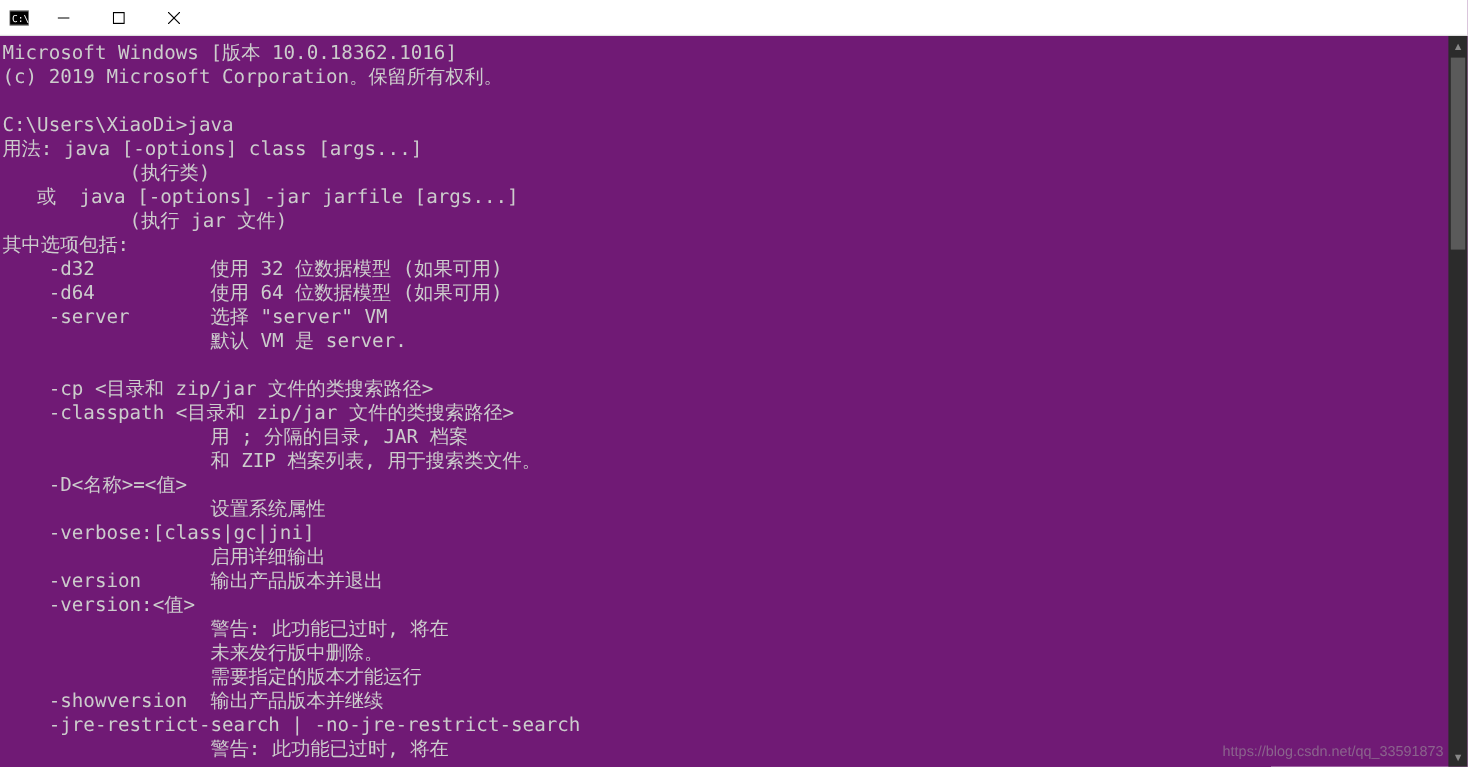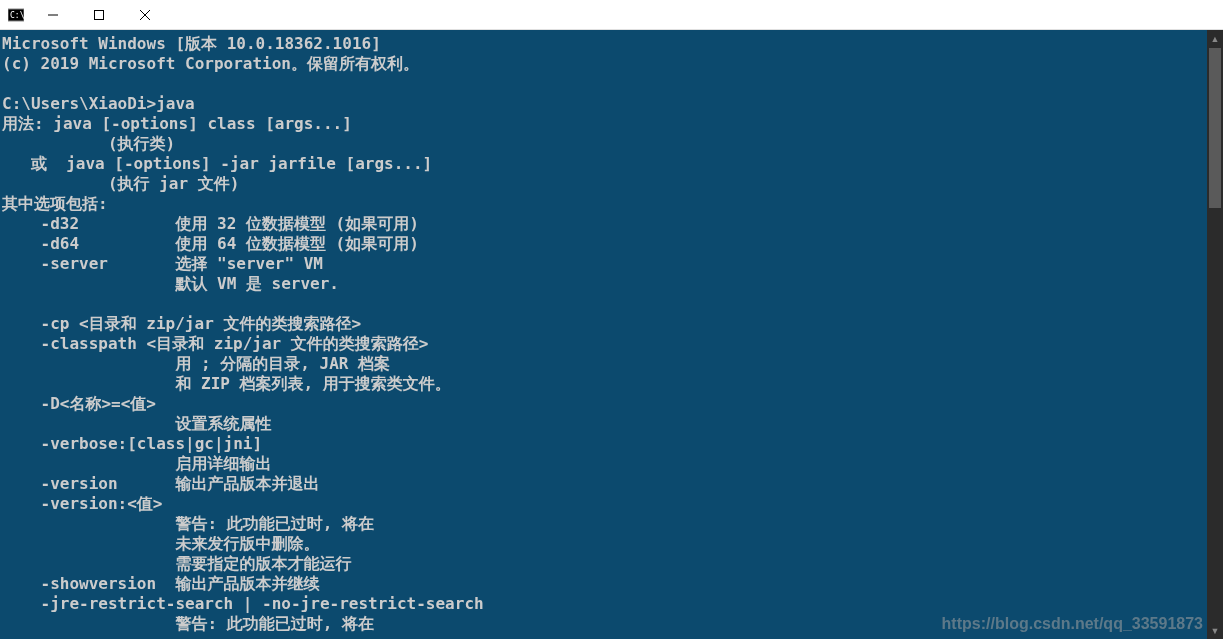--- a/index.html
+++ b/index.html
@@ -44,26 +44,25 @@
       align-items: center;
       justify-content: center;
       font-size: 10px;
       color: #000;
       background: transparent;
       border: none;
       font-family: "Segoe UI", sans-serif;
     }
     .window-btn svg { display: block; }
     .terminal-area {
-      background: #0c4a6e;
+      background: #701a75;
       color: #cccccc;
       height: calc(639px - 30px);
       position: relative;
       display: flex;
-      font-weight: bold;
     }
     .terminal-content {
       flex: 1;
       padding: 4px 2px;
       font-family: "NSimSun", "SimSun", "Consolas", monospace;
       font-size: 16px;
       line-height: 20px;
       white-space: pre;
       overflow: hidden;
       letter-spacing: 0px;
@@ -89,21 +88,21 @@
       color: #888;
       font-size: 9px;
     }
     .scrollbar-arrow.up { position: absolute; top: 0; left: 0; right: 0; }
     .scrollbar-arrow.down { position: absolute; bottom: 0; left: 0; right: 0; }
     .watermark {
       position: absolute;
       bottom: 6px;
       right: 20px;
       color: rgba(160, 160, 160, 0.55);
-      font-size: 16px;
+      font-size: 12px;
       font-family: Arial, sans-serif;
       pointer-events: none;
     }
   </style>
 </head>
 <body>
 
 <div class="titlebar">
   <span class="titlebar-icon">
     <svg width="16" height="16" viewBox="0 0 16 16">

